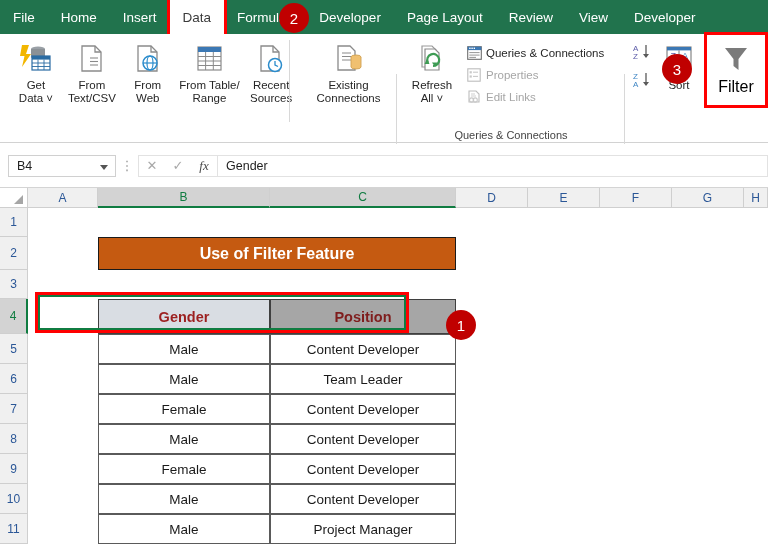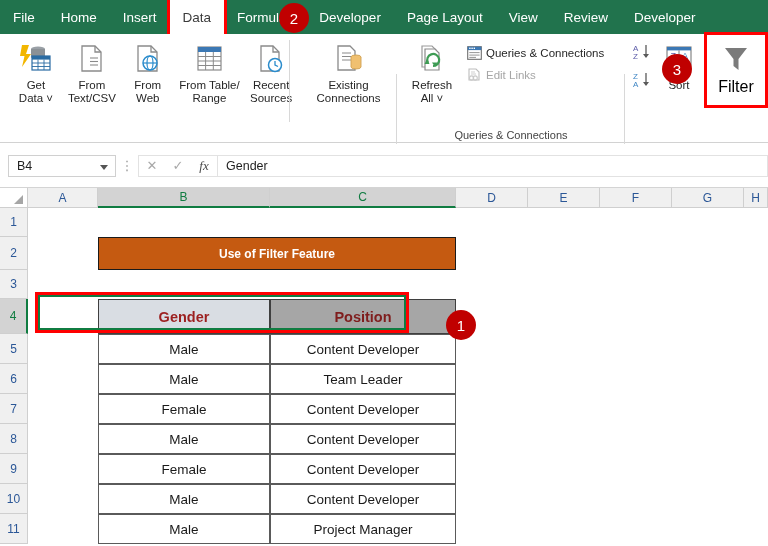--- a/index.html
+++ b/index.html
@@ -230,21 +230,21 @@
     display: flex; align-items: center; justify-content: center;
     font-size: 13px; color: #1a1a1a;
     overflow: hidden; white-space: nowrap;
   }
 
   
   .title-cell {
     background: #C55A11;
     color: #ffffff;
     font-weight: bold;
-    font-size: 12px;
+    font-size: 16px;
     border: 1.5px solid #1a1a1a;
   }
   
   .hdr-gender {
     background: #D9DDE3;
     color: #9C1F1F;
     font-weight: bold;
     font-size: 14.5px;
     border: 1px solid #3f3f3f;
   }
@@ -322,22 +322,22 @@
 <div id="app">
 
   <div class="ribbon-tabs" id="tabbar">
       <div class="tab">File</div>
       <div class="tab">Home</div>
       <div class="tab">Insert</div>
       <div class="tab active">Data</div>
       <div class="tab">Formulas</div>
       <div class="tab">Developer</div>
       <div class="tab">Page Layout</div>
+      <div class="tab">Review</div>
       <div class="tab">View</div>
-      <div class="tab">Review</div>
       <div class="tab">Developer</div>
     </div>
 
   <div class="ribbon-body">
 
     <div class="rgroup" id="grp-get">
       <div class="rgroup-items">
 
         <div class="bigbtn">
           <span class="ic">
@@ -462,20 +462,32 @@
                 <rect x="4.4" y="1.6" width="1.4" height="1.4" fill="#ffffff"></rect>
                 <rect x="6.6" y="1.6" width="1.4" height="1.4" fill="#ffffff"></rect>
                 <line x1="2.3" y1="6.6" x2="12.6" y2="6.6" stroke="#8a8a8a" stroke-width="0.9"></line>
                 <line x1="2.3" y1="9.1" x2="12.6" y2="9.1" stroke="#8a8a8a" stroke-width="0.9"></line>
                 <line x1="2.3" y1="11.4" x2="9" y2="11.4" stroke="#8a8a8a" stroke-width="0.9"></line>
               </svg>
             </span>
             <span>Queries &amp; Connections</span>
           </div>
 
+          <div class="smallrow disabled">
+            <span class="sic">
+              <svg width="14" height="14" viewBox="0 0 14 14">
+                <rect x="0.8" y="0.8" width="12.4" height="12.4" fill="#ffffff" stroke="#bdbdbd" stroke-width="1.1"></rect>
+                <rect x="2.6" y="3.2" width="2.2" height="2.2" fill="#c9c9c9"></rect>
+                <rect x="2.6" y="7.4" width="2.2" height="2.2" fill="#c9c9c9"></rect>
+                <line x1="6" y1="4.2" x2="11" y2="4.2" stroke="#c9c9c9" stroke-width="1.1"></line>
+                <line x1="6" y1="8.4" x2="11" y2="8.4" stroke="#c9c9c9" stroke-width="1.1"></line>
+              </svg>
+            </span>
+            <span>Properties</span>
+          </div>
 
           <div class="smallrow disabled">
             <span class="sic">
               <svg width="14" height="14" viewBox="0 0 14 14">
                 <path d="M2 1 L9 1 L12 4 L12 12 L2 12 Z" fill="#ffffff" stroke="#bdbdbd" stroke-width="1.1"></path>
                 <line x1="4" y1="4" x2="8" y2="4" stroke="#c9c9c9" stroke-width="0.9"></line>
                 <line x1="4" y1="6" x2="9" y2="6" stroke="#c9c9c9" stroke-width="0.9"></line>
                 <circle cx="4.6" cy="10" r="2.1" fill="none" stroke="#c9c9c9" stroke-width="1.1"></circle>
                 <circle cx="8.2" cy="10" r="2.1" fill="none" stroke="#c9c9c9" stroke-width="1.1"></circle>
               </svg>

